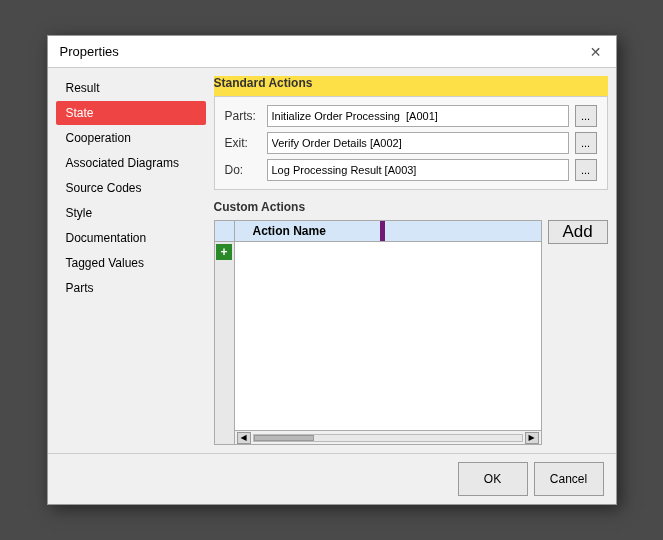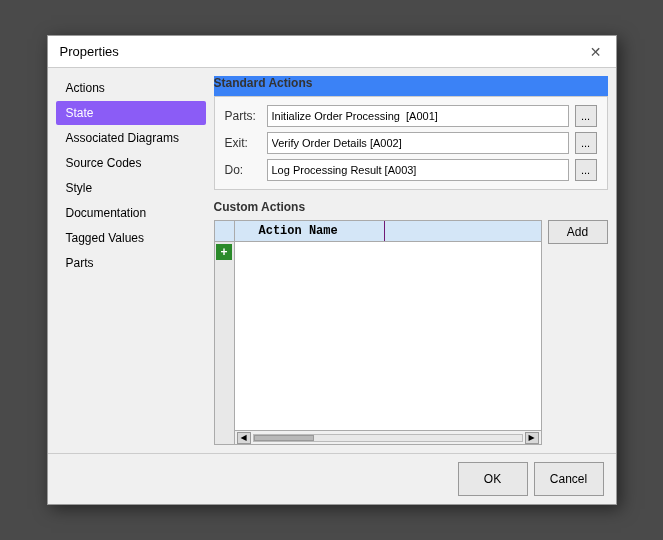--- a/index.html
+++ b/index.html
@@ -58,38 +58,38 @@
       gap: 1px;
     }
     .sidebar-item {
       padding: 5px 10px;
       cursor: pointer;
       color: #000;
       font-size: 12px;
       border-radius: 2px;
     }
     .sidebar-item.active {
-      background: #8b5cf6;
+      background: #ef4444;
       color: #fff;
       font-weight: 500;
     }
     .content-area {
       flex: 1;
       display: flex;
       flex-direction: column;
       gap: 10px;
     }
     .section-title {
       font-size: 12px;
       font-weight: 600;
       color: #333;
       margin-bottom: 6px;
     }
     .standard-actions {
-      background: #3b82f6;
+      background: #fde047;
     }
     .standard-actions-box {
       border: 1px solid #ccc;
       padding: 8px 10px;
       background: #f8f8f8;
     }
     .action-row {
       display: flex;
       align-items: center;
       margin-bottom: 5px;
@@ -147,25 +147,24 @@
       border-bottom: 1px solid #aaa;
     }
     .table-col-add {
       width: 20px;
       flex-shrink: 0;
       border-right: 1px solid #aaa;
     }
     .table-col-name {
       width: 150px;
       flex-shrink: 0;
-      padding: 3px 24px;
+      padding: 3px 18px;
       font-weight: 600;
-      border-right: 1px solid #701a75;
-      font-size: 12px;
-      font-family: Liberation Mono, monospace;
+      border-right: 5px solid #701a75;
+      font-size: 12px;
     }
     .table-col-behavior {
       flex: 1;
       padding: 3px 6px;
       font-weight: 600;
       font-size: 12px;
     }
     .table-body {
       flex: 1;
       display: flex;
@@ -242,21 +241,21 @@
       display: flex;
       flex-direction: column;
       gap: 4px;
     }
     .action-btn {
       width: 60px;
       height: 24px;
       border: 1px solid #999;
       background: #e8e8e8;
       cursor: pointer;
-      font-size: 12px;
+      font-size: 17px;
     }
     .dialog-footer {
       display: flex;
       justify-content: flex-end;
       padding: 8px 12px;
       gap: 6px;
       border-top: 1px solid #ccc;
       background: #f0f0f0;
     }
     .footer-btn {
@@ -277,22 +276,23 @@
 <div class="dialog">
 
   <div class="title-bar">
     <span class="title-bar-title">Properties</span>
     <button class="close-btn">✕</button>
   </div>
 
   <div class="dialog-body">
 
     <div class="sidebar">
-      <div class="sidebar-item">Actions</div>
+      <div class="sidebar-item">Result</div>
       <div class="sidebar-item active">State</div>
+      <div class="sidebar-item">Cooperation</div>
       <div class="sidebar-item">Associated Diagrams</div>
       <div class="sidebar-item">Source Codes</div>
       <div class="sidebar-item">Style</div>
       <div class="sidebar-item">Documentation</div>
       <div class="sidebar-item">Tagged Values</div>
       <div class="sidebar-item">Parts</div>
     </div>
 
     <div class="content-area">
 

